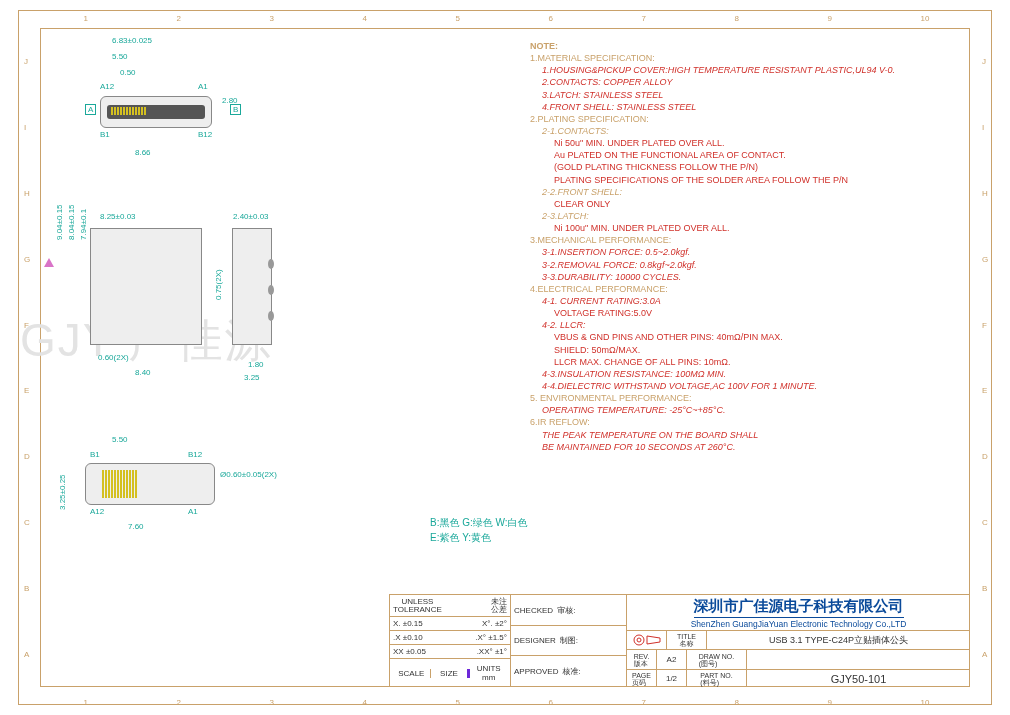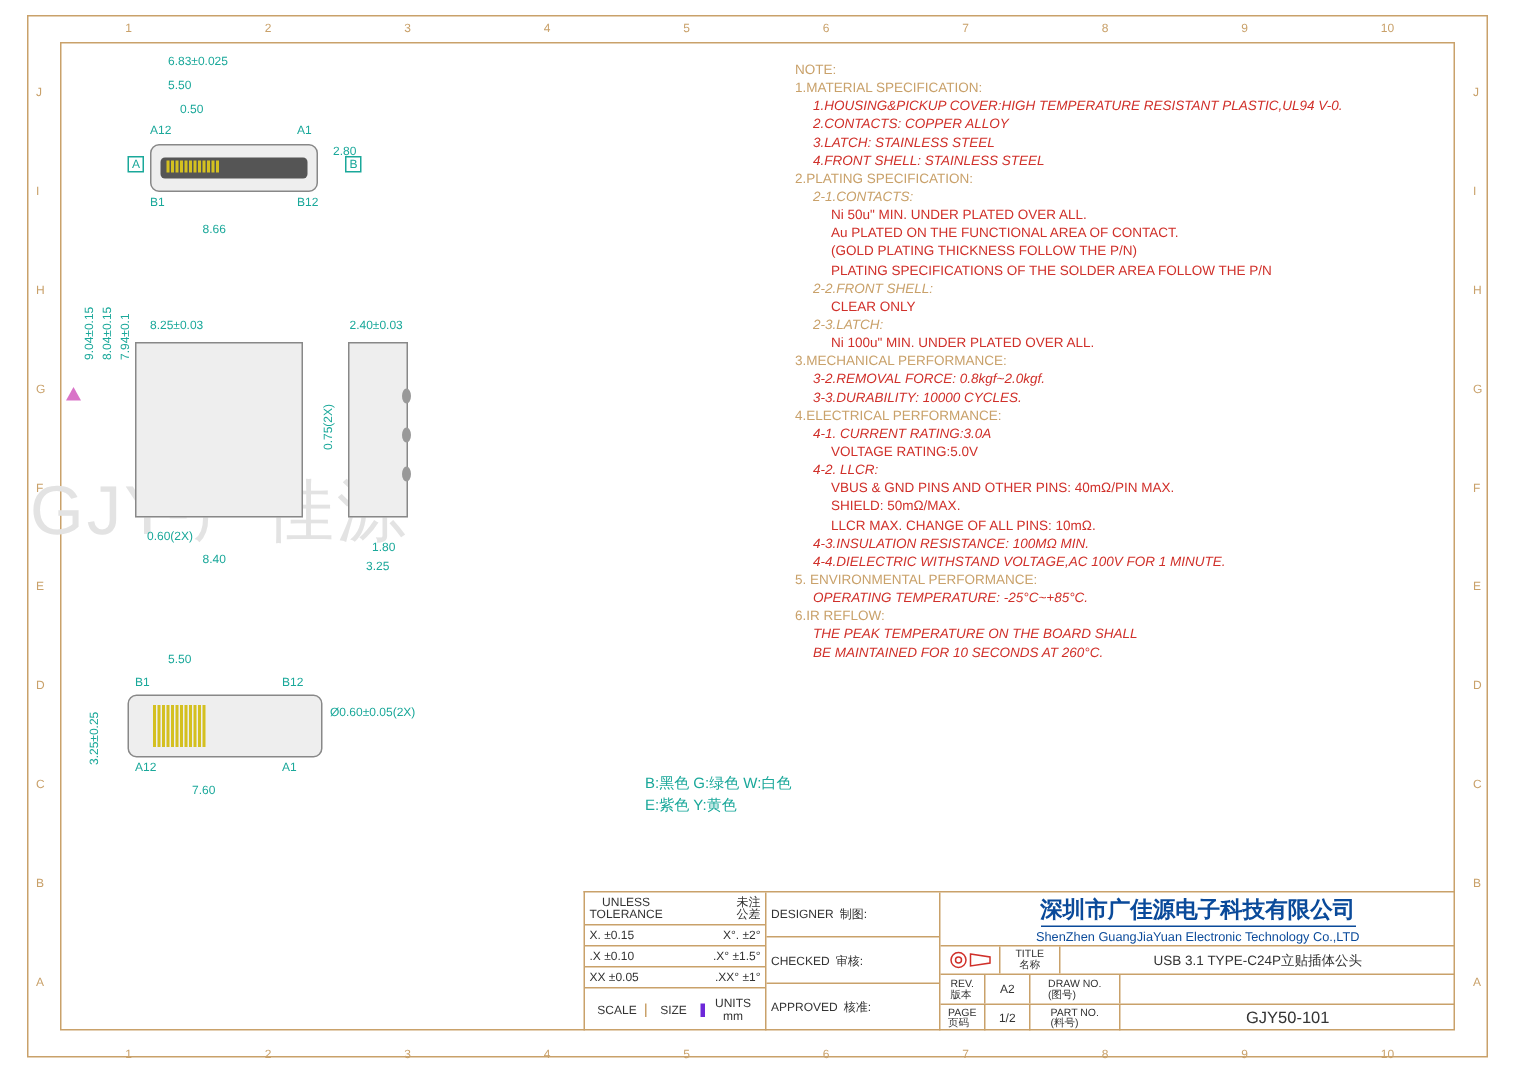--- a/index.html
+++ b/index.html
@@ -63,21 +63,21 @@
     background: #d4c020;
   }
   .note-block {
     position: absolute;
     left: 530px;
     top: 40px;
     right: 50px;
     font-size: 9px;
     line-height: 1.35;
   }
-  .note-head { color: #c9a16a; font-weight: normal; }
+  .note-head { color: #c9a16a; font-weight: bold; }
   .note-sub { color: #c9a16a; }
   .note-line { color: #d0302a; }
   .note-indent { margin-left: 12px; font-style: italic; }
   .note-indent2 { margin-left: 24px; }
   .pn-block {
     position: absolute;
     left: 300px;
     top: 495px;
     font-size: 10px;
     color: #1aa89a;
@@ -261,20 +261,21 @@
     <div class="note-sub note-indent">2-1.CONTACTS:</div>
     <div class="note-line note-indent2">Ni 50u" MIN. UNDER PLATED OVER ALL.</div>
     <div class="note-line note-indent2">Au PLATED ON THE FUNCTIONAL AREA OF CONTACT.</div>
     <div class="note-line note-indent2">(GOLD PLATING THICKNESS FOLLOW THE P/N)</div>
     <div class="note-line note-indent2">PLATING SPECIFICATIONS OF THE SOLDER AREA FOLLOW THE P/N</div>
     <div class="note-sub note-indent">2-2.FRONT SHELL:</div>
     <div class="note-line note-indent2">CLEAR ONLY</div>
     <div class="note-sub note-indent">2-3.LATCH:</div>
     <div class="note-line note-indent2">Ni 100u" MIN. UNDER PLATED OVER ALL.</div>
     <div class="note-sub">3.MECHANICAL PERFORMANCE:</div>
+    <div class="note-line note-indent">3-1.INSERTION FORCE: 0.5~2.0kgf.</div>
     <div class="note-line note-indent">3-2.REMOVAL FORCE: 0.8kgf~2.0kgf.</div>
     <div class="note-line note-indent">3-3.DURABILITY: 10000 CYCLES.</div>
     <div class="note-sub">4.ELECTRICAL PERFORMANCE:</div>
     <div class="note-line note-indent">4-1. CURRENT RATING:3.0A</div>
     <div class="note-line note-indent2">VOLTAGE RATING:5.0V</div>
     <div class="note-line note-indent">4-2. LLCR:</div>
     <div class="note-line note-indent2">VBUS &amp; GND PINS AND OTHER PINS: 40mΩ/PIN MAX.</div>
     <div class="note-line note-indent2">SHIELD: 50mΩ/MAX.</div>
     <div class="note-line note-indent2">LLCR MAX. CHANGE OF ALL PINS: 10mΩ.</div>
     <div class="note-line note-indent">4-3.INSULATION RESISTANCE: 100MΩ MIN.</div>
@@ -306,27 +307,27 @@
           <span>XX ±0.05</span>
           <span>.XX° ±1°</span>
         </div>
       <div class="tb-cell" style="flex:1;border-bottom:0;display:flex">
         <span style="flex:1;border-right:1px solid #c9a16a;text-align:center">SCALE</span>
         <span style="flex:1;border-right:3px solid #6d28d9;text-align:center">SIZE</span>
         <span style="flex:1;text-align:center"><span>UNITS</span><br><span>mm</span></span>
       </div>
     </div>
     <div class="tb-col" style="width:115px">
+      <div class="tb-cell" style="height:31px;justify-content:flex-start;gap:4px">
+          <span>CHECKED</span>
+          <span>审核:</span>
+        </div>
       <div class="tb-cell" style="height:30px;justify-content:flex-start;gap:4px">
           <span>DESIGNER</span>
           <span>制图:</span>
-        </div>
-      <div class="tb-cell" style="height:31px;justify-content:flex-start;gap:4px">
-          <span>CHECKED</span>
-          <span>审核:</span>
         </div>
       <div class="tb-cell" style="flex:1;border-bottom:0;justify-content:flex-start;gap:4px">
           <span>APPROVED</span>
           <span>核准:</span>
         </div>
     </div>
     <div class="tb-col" style="flex:1;border-right:0">
       <div class="tb-cell" style="height:36px;flex-direction:column;gap:1px;border-bottom:1px solid #c9a16a">
         <span class="company-cn">深圳市广佳源电子科技有限公司</span>
         <span class="company-en">ShenZhen GuangJiaYuan Electronic Technology Co.,LTD</span>

